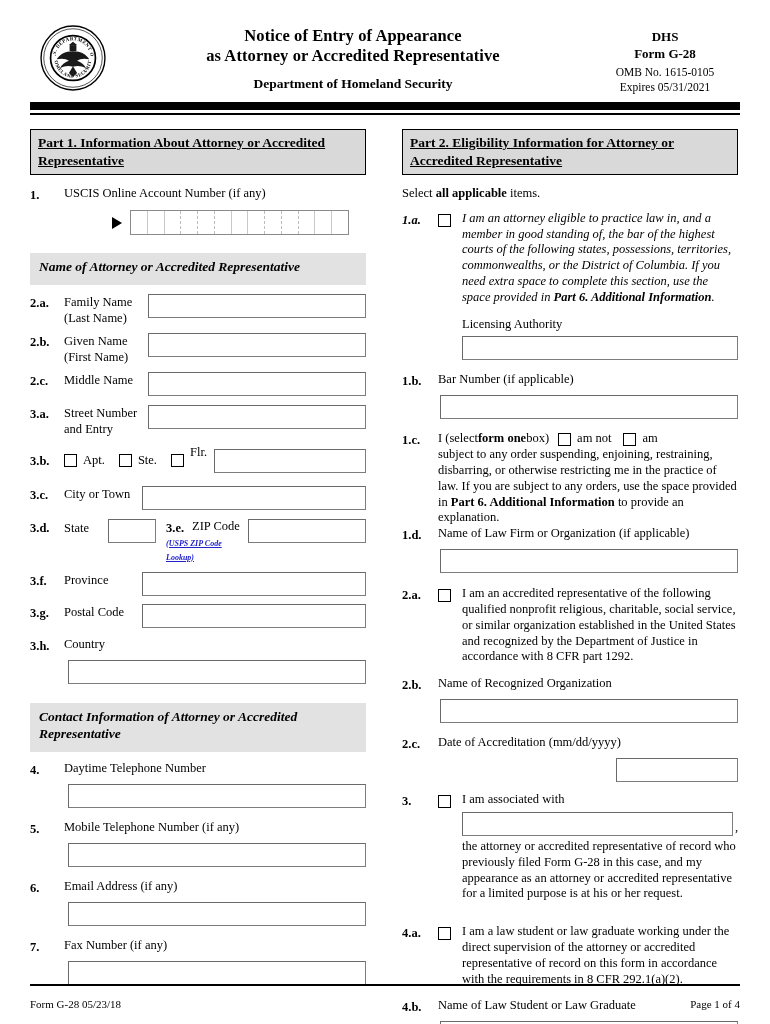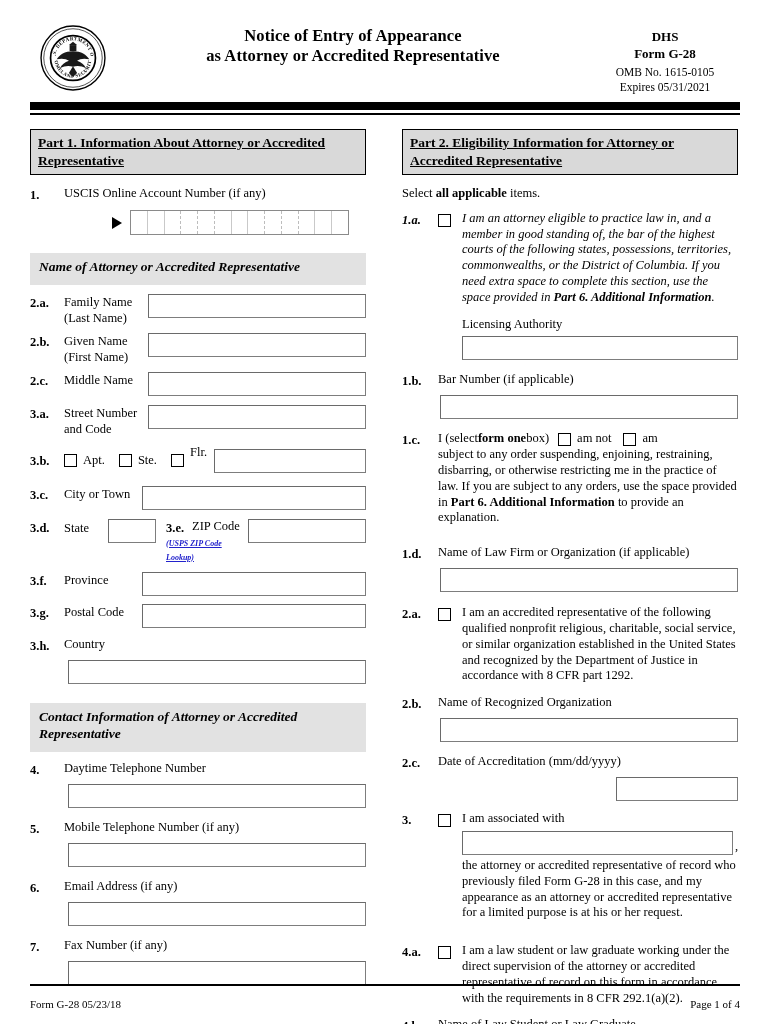--- a/index.html
+++ b/index.html
@@ -115,20 +115,21 @@
         <g stroke="#1a1a1a" stroke-width="0.7" fill="none">
           <path d="M36 45 L64 45"></path>
             <path d="M34 49 L66 49"></path>
         </g>
       </svg>
     </div>
 
     <div class="title-block">
       <div class="title-1">Notice of Entry of Appearance</div>
       <div class="title-2">as Attorney or Accredited Representative</div>
+      <div class="title-3">Department of Homeland Security</div>
     </div>
 
     <div class="omb-block">
       <div class="omb-1">DHS</div>
       <div class="omb-2">Form G-28</div>
       <div class="omb-3">OMB No. 1615-0105</div>
       <div class="omb-4">Expires 05/31/2021</div>
     </div>
   </div>
 
@@ -190,21 +191,21 @@
         <div class="num">2.c.</div>
         <div class="lbl-inline">Middle Name</div>
         <div class="box" style="flex:1 1 auto;"></div>
       </div>
 
 
       <div class="row" style="margin-top:9px;">
         <div class="num">3.a.</div>
         <div class="lbl-inline">
           <div>Street Number</div>
-          <div>and Code</div>
+          <div>and Entry</div>
         </div>
         <div class="box" style="flex:1 1 auto;"></div>
       </div>
 
       <div class="row" style="margin-top:8px; align-items:center;">
         <div class="num">3.b.</div>
         <div style="display:flex;align-items:center;flex:0 0 150px;">
           <span class="cb"></span>
           <span class="lbl" style="margin:0 14px 0 6px;">Apt.</span>
           <span class="cb"></span>
@@ -316,21 +317,21 @@
             <span style="margin-left:6px;">am not</span>
             <span class="cb" style="margin-left:12px;"></span>
             <span style="margin-left:6px;">am</span>
           </div>
           <div class="body-txt">
             <span>subject to any order suspending, enjoining, restraining, disbarring, or otherwise restricting me in the practice of law.  If you are subject to any orders, use the space provided in </span><span class="b">Part 6. Additional Information</span><span> to provide an explanation.</span>
           </div>
         </div>
       </div>
 
-      <div class="row" style="margin-top:19px;">
+      <div class="row" style="margin-top:0;">
         <div class="num num-wide">1.d.</div>
         <div class="lbl">Name of Law Firm or Organization (if applicable)</div>
       </div>
       <div class="box" style="margin:5px 0 0 38px;"></div>
 
       <div class="row" style="margin-top:13px;">
         <div class="num num-wide">2.a.</div>
         <div style="flex:0 0 24px;padding-top:2px;"><span class="cb"></span></div>
         <div class="body-txt" style="flex:1 1 auto;">I am an accredited representative of the following qualified nonprofit religious, charitable, social service, or similar organization established in the United States and recognized by the Department of Justice in accordance with 8 CFR part 1292.</div>
       </div>

